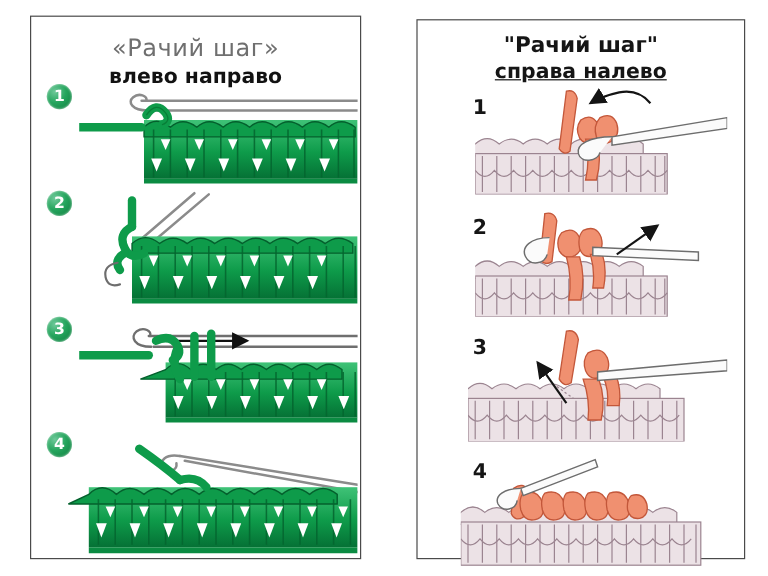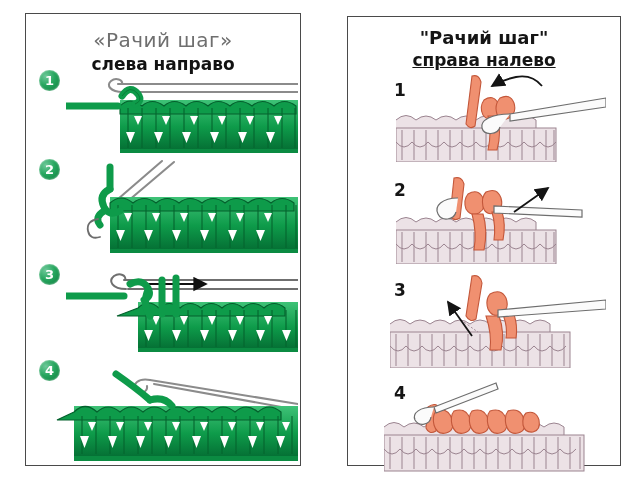--- a/index.html
+++ b/index.html
@@ -133,21 +133,21 @@
   }
 </style>
 </head>
 <body>
 
 <div class="canvas">
 
   <div class="panel" id="panel-left">
 
     <div class="title-main-left">«Рачий шаг»</div>
-    <div class="title-sub-left">слева направо</div>
+    <div class="title-sub-left">влево направо</div>
 
     <div class="badge" style="left:13px; top:56px;">1</div>
     <div class="badge" style="left:13px; top:145px;">2</div>
     <div class="badge" style="left:13px; top:250px;">3</div>
     <div class="badge" style="left:13px; top:346px;">4</div>
 
     <div class="figure" style="left:40px; top:58px; width:232px; height:82px;">
       <span class="sr-only">Крючок с нитью над полотном, рабочая нить слева</span>
       <svg width="232" height="82" viewBox="0 0 232 82">
         <defs>

